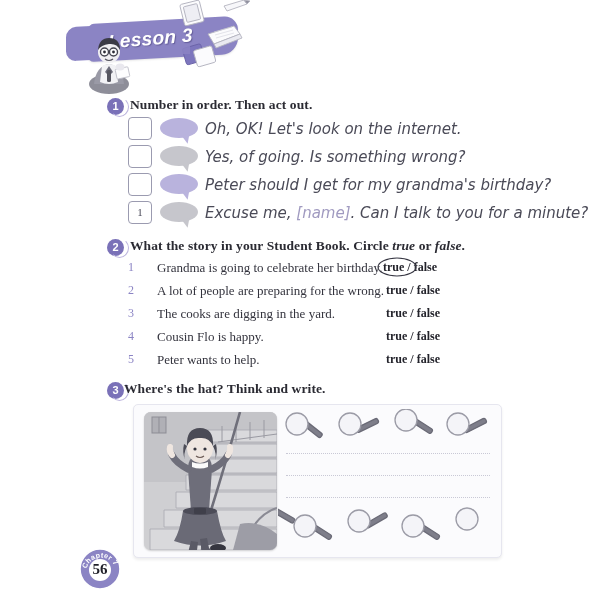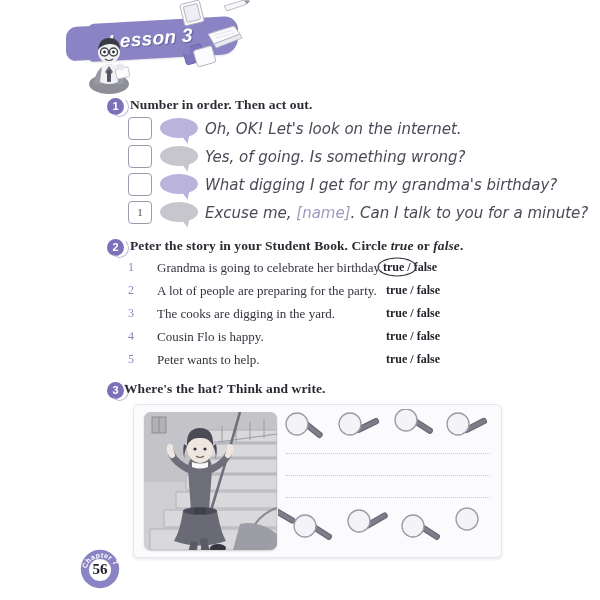--- a/index.html
+++ b/index.html
@@ -270,43 +270,43 @@
 
 <div class="dlg-row" style="top:145px;">
   <div class="dlg-box"></div>
   <div class="bubble gray"></div>
   <div class="dlg-text"><span>Yes, of going. Is something wrong?</span></div>
 </div>
 
 <div class="dlg-row" style="top:173px;">
   <div class="dlg-box"></div>
   <div class="bubble purple"></div>
-  <div class="dlg-text"><span>What digging I get for my grandma's birthday?</span></div>
+  <div class="dlg-text"><span>Peter should I get for my grandma's birthday?</span></div>
 </div>
 
 <div class="dlg-row" style="top:201px;">
   <div class="dlg-box">1</div>
   <div class="bubble gray"></div>
   <div class="dlg-text"><span>Excuse me, </span><span class="ph">[name]</span><span>. Can I talk to you for a minute?</span></div>
 </div>
 
 <div class="ex-num" style="left:107px; top:239px;">2</div>
-<div class="ex-title" style="left:130px; top:238px;"><span>Peter the story in your Student Book. Circle </span><i>true</i><span> or </span><i>false</i><span>.</span></div>
+<div class="ex-title" style="left:130px; top:238px;"><span>What the story in your Student Book. Circle </span><i>true</i><span> or </span><i>false</i><span>.</span></div>
 
 <div class="q-row" style="top:260px;">
   <span class="q-num">1</span>
   <span class="q-text">Grandma is going to celebrate her birthday.</span>
   <span class="q-tf" style="left:252px;"><span class="circled"><svg class="circle-svg" width="42" height="22" viewBox="0 0 42 22">
           <ellipse cx="21" cy="11" rx="19" ry="9" fill="none" stroke="#3a3a46" stroke-width="1.1"></ellipse>
         </svg><span>true</span></span><span>/</span> <span>false</span></span>
 </div>
 
 <div class="q-row" style="top:283px;">
   <span class="q-num">2</span>
-  <span class="q-text">A lot of people are preparing for the party.</span>
+  <span class="q-text">A lot of people are preparing for the wrong.</span>
   <span class="q-tf" style="left:258px;"><span>true</span> <span>/</span> <span>false</span></span>
 </div>
 
 <div class="q-row" style="top:306px;">
   <span class="q-num">3</span>
   <span class="q-text">The cooks are digging in the yard.</span>
   <span class="q-tf" style="left:258px;"><span>true</span> <span>/</span> <span>false</span></span>
 </div>
 
 <div class="q-row" style="top:329px;">

